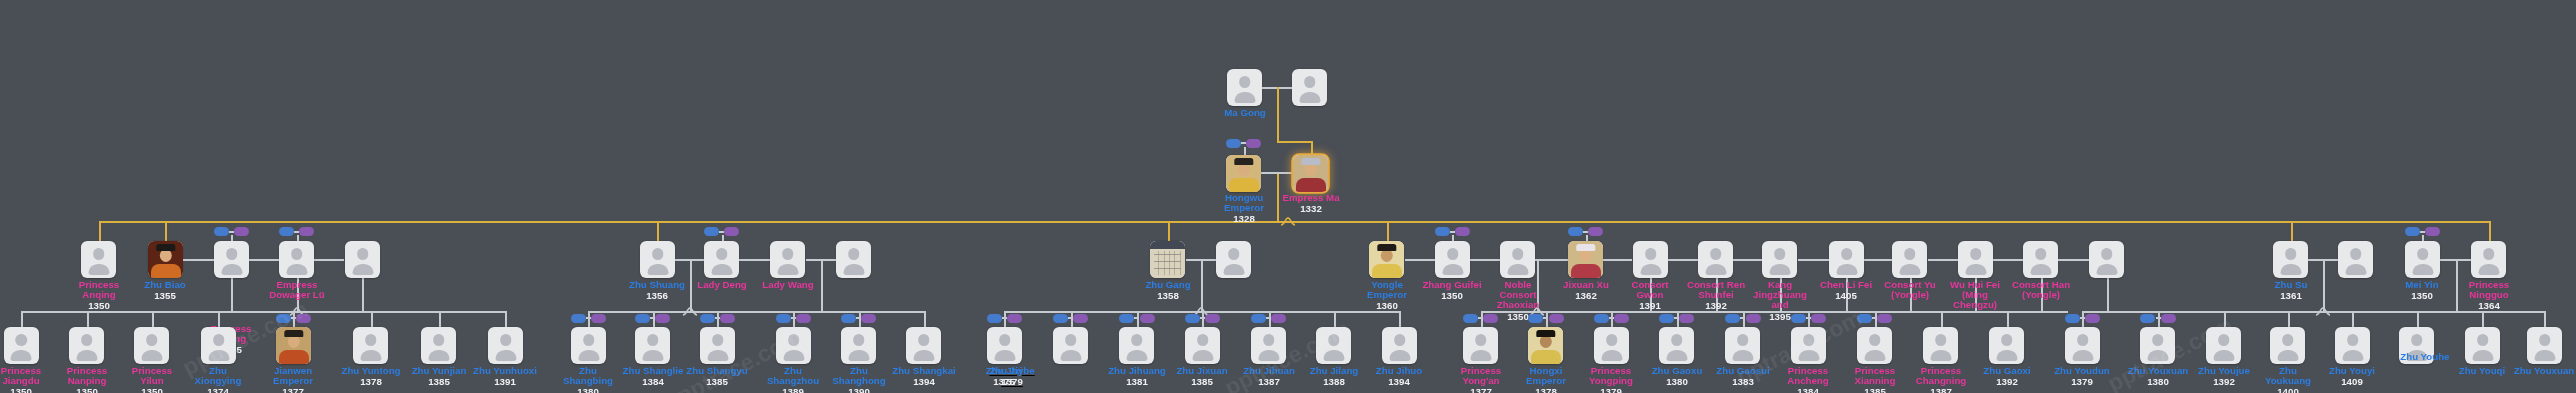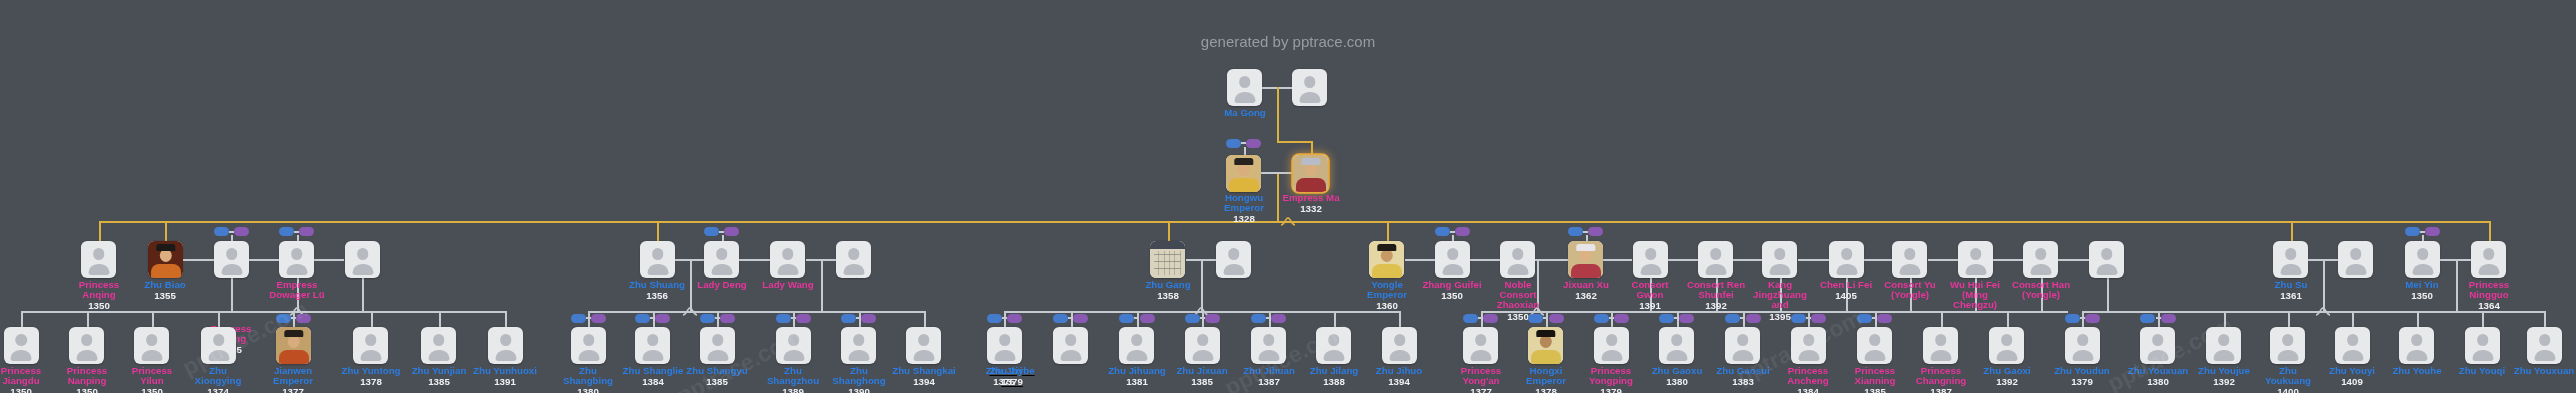--- a/index.html
+++ b/index.html
@@ -41,21 +41,20 @@
   .badge.b{background:#447bcd;}
   .badge.p{background:#8a5ab3;}
   .knot{position:absolute;}
   .wm{position:absolute;color:rgba(255,255,255,.07);font-size:23px;font-weight:bold;
       transform:rotate(-27deg);white-space:nowrap;pointer-events:none;}
 </style>
 </head>
 <body>
 
 <div id="canvas">
-  <div class="subtitle">generated by pptrace.com</div>
   <div id="lines">
       <div class="hline gray" style="left: 1262px; top: 87px; width: 30px;"></div>
       <div class="hline gray" style="left: 1261px; top: 172px; width: 32px;"></div>
       <div class="hline gray" style="left: 183px; top: 259px; width: 31px;"></div>
       <div class="hline gray" style="left: 249px; top: 259px; width: 30px;"></div>
       <div class="hline gray" style="left: 314px; top: 259px; width: 30px;"></div>
       <div class="hline gray" style="left: 675px; top: 259px; width: 29px;"></div>
       <div class="hline gray" style="left: 739px; top: 259px; width: 31px;"></div>
       <div class="hline gray" style="left: 806px; top: 259px; width: 30px;"></div>
       <div class="hline gray" style="left: 1186px; top: 259px; width: 31px;"></div>
@@ -781,21 +780,21 @@
         <div class="avatar-body"></div>
       </div>
       <div class="label" style="left: 2352px; top: 366px;">
         <div class="nm m">Zhu Youyi</div>
         <div class="dt">1409</div>
       </div>
       <div class="card" style="left: 2399px; top: 327px;">
         <div class="avatar-head"></div>
         <div class="avatar-body"></div>
       </div>
-      <div class="label" style="left: 2417px; top: 366px;">
+      <div class="label" style="left: 2417px; top: 352px; text-align: right;">
         <div class="nm m">Zhu Youhe</div>
       </div>
       <div class="card" style="left: 2465px; top: 327px;">
         <div class="avatar-head"></div>
         <div class="avatar-body"></div>
       </div>
       <div class="label" style="left: 2482px; top: 366px;">
         <div class="nm m">Zhu Youqi</div>
       </div>
       <div class="card" style="left: 2527px; top: 327px;">

